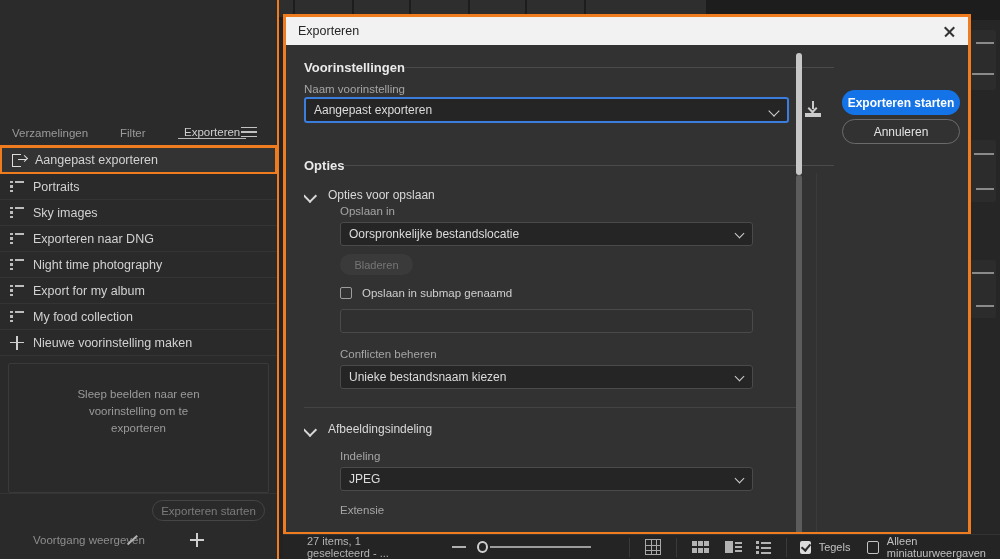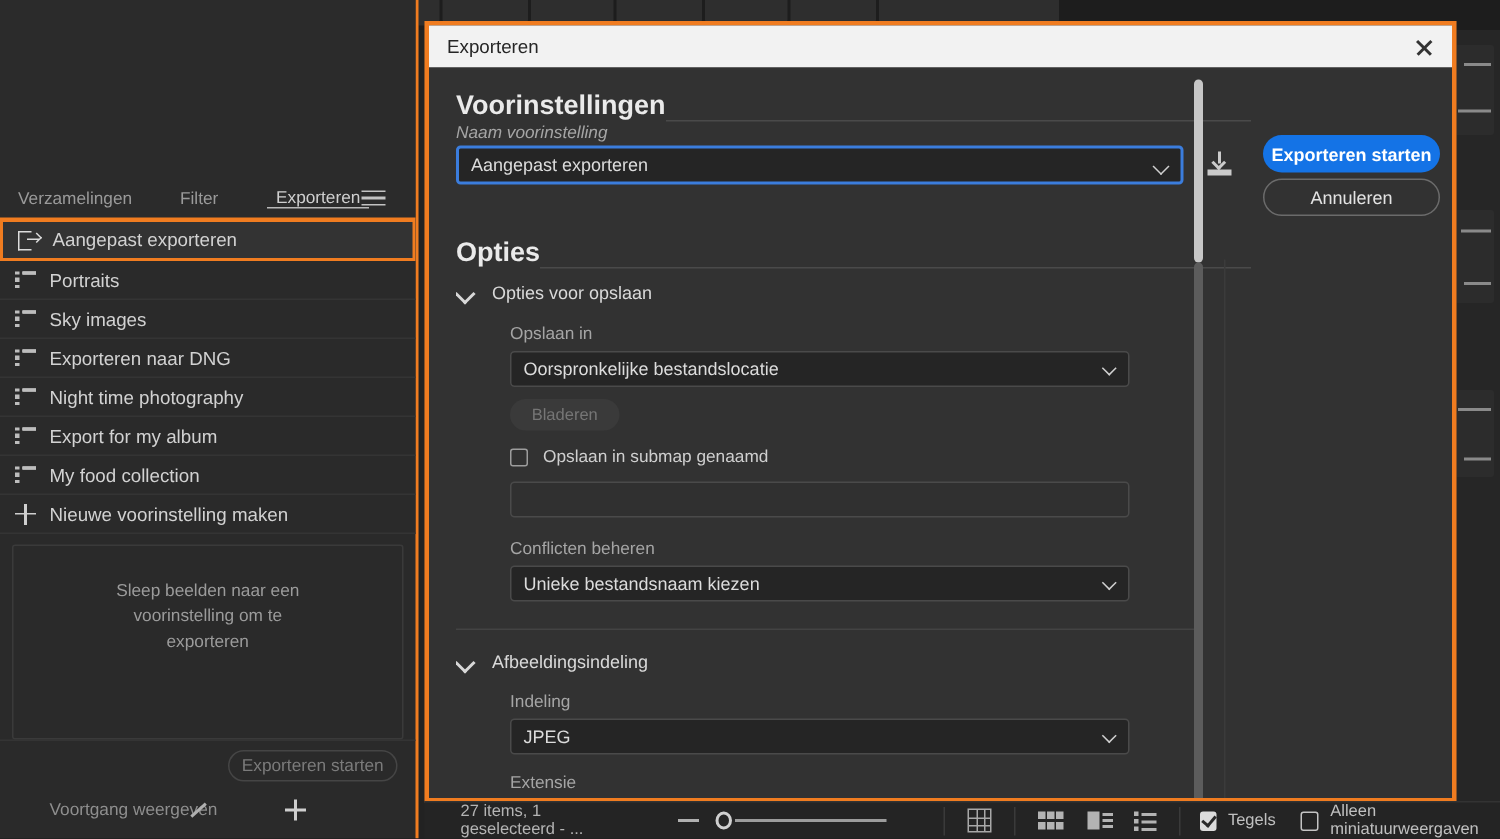--- a/index.html
+++ b/index.html
@@ -105,22 +105,22 @@
   }
   .dlg-close { position: absolute; right: 10px; top: 5px; width: 18px; height: 18px; }
   .dlg-close::before, .dlg-close::after {
     content:''; position:absolute; left:3px; top:8.5px; width:13px; height:1.5px; background:#333;
   }
   .dlg-close::before { transform: rotate(45deg); } .dlg-close::after { transform: rotate(-45deg); }
 
   .dlg-body { flex: 1; position: relative; background: #323232; overflow: hidden; }
 
   .section-head {
-    display: flex; align-items: flex-end; 
-    color: #eaeaea; font-size: 18px; font-weight: bold;
+    display: flex; align-items: center; 
+    color: #eaeaea; font-size: 13px; font-weight: bold;
   }
   .section-head .rule { flex: 1; height: 1px; background: #4a4a4a; }
 
   .lbl { color: #a5a5a5; font-size: 11.5px; }
   .field {
     height: 24px; background: #252525; border: 1px solid #4a4a4a; border-radius: 3px;
     display: flex; align-items: center; padding: 0 8px; color: #dcdcdc; font-size: 12px;
     position: relative;
   }
   .field.focus { border: 2px solid #3b7ddd; }
@@ -366,21 +366,21 @@
       <div class="dlg-close"></div>
     </div>
 
     <div class="dlg-body">
 
       <div class="section-head" style="position:absolute;left:18px;top:15px;width:530px;">
         <span>Voorinstellingen</span>
         <span class="rule"></span>
       </div>
 
-      <div class="lbl" style="position:absolute;left:18px;top:38px;font-style:italic;">Naam voorinstelling</div>
+      <div class="lbl" style="position:absolute;left:18px;top:38px;">Naam voorinstelling</div>
 
       <div class="field focus" style="position:absolute;left:18px;top:52px;width:485px;height:26px;">
         <span>Aangepast exporteren</span>
         <span class="chev" style="top:8px"></span>
       </div>
 
       <div class="ic-download" style="position:absolute;left:518px;top:56px;">
         <span class="st"></span>
           <span class="hd"></span>
           <span class="bs"></span>
@@ -398,21 +398,21 @@
         <span class="rule"></span>
       </div>
 
       <div style="position:absolute;left:18px;top:134px;width:512px;height:375px;overflow:hidden;">
 
         <div style="display:flex;align-items:center;gap:12px;height:20px;margin-top:6px;">
           <span class="grp-arrow"></span>
           <span style="color:#d9d9d9;font-size:12px;">Opties voor opslaan</span>
         </div>
 
-        <div class="lbl" style="margin:12px 0 5px 36px;">Opslaan in</div>
+        <div class="lbl" style="margin:0 0 5px 36px;">Opslaan in</div>
         <div class="field" style="margin-left:36px;width:413px;">
           <span>Oorspronkelijke bestandslocatie</span>
           <span class="chev sm"></span>
         </div>
 
         <div class="btn-disabled" style="margin:8px 0 0 36px;">
           <span>Bladeren</span>
         </div>
 
         <div style="display:flex;align-items:center;gap:10px;margin:12px 0 0 36px;">

